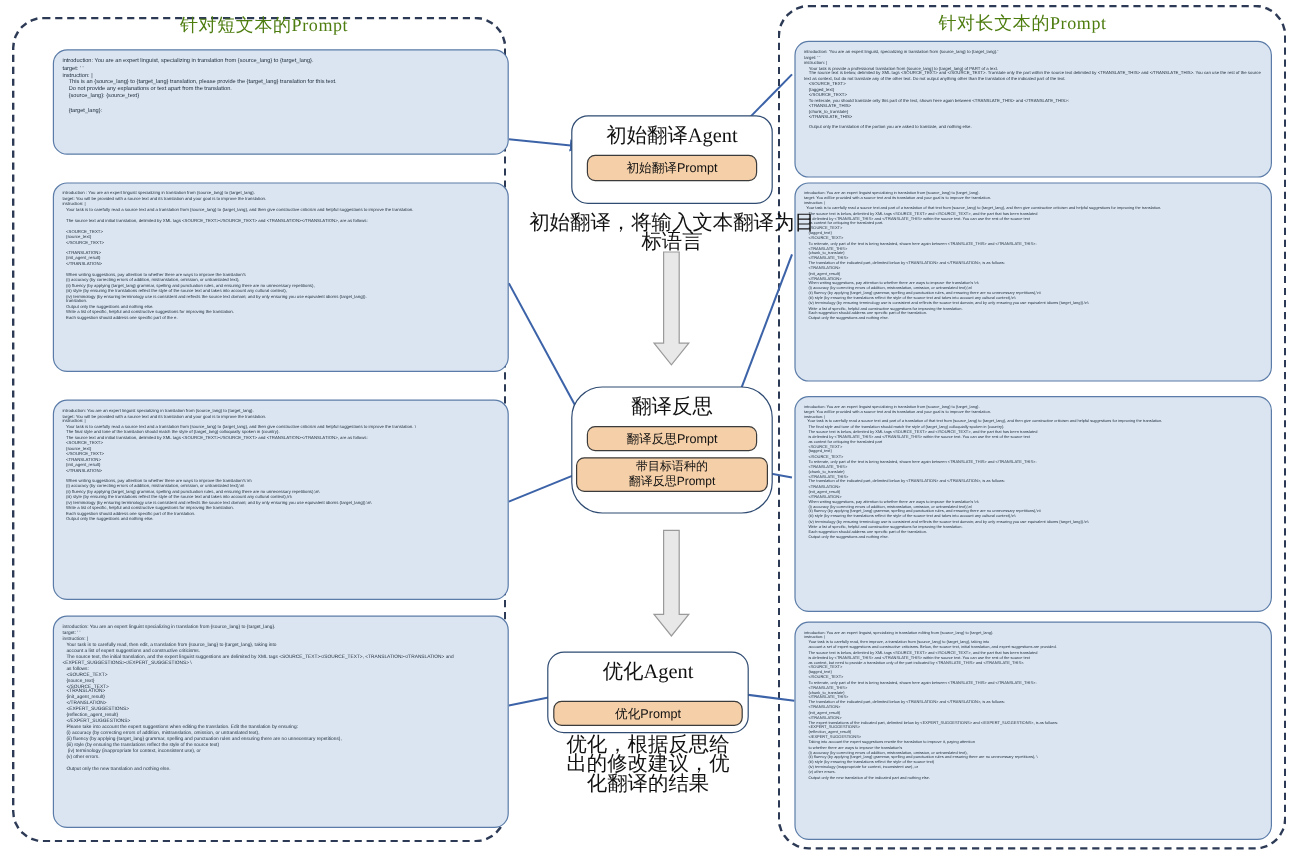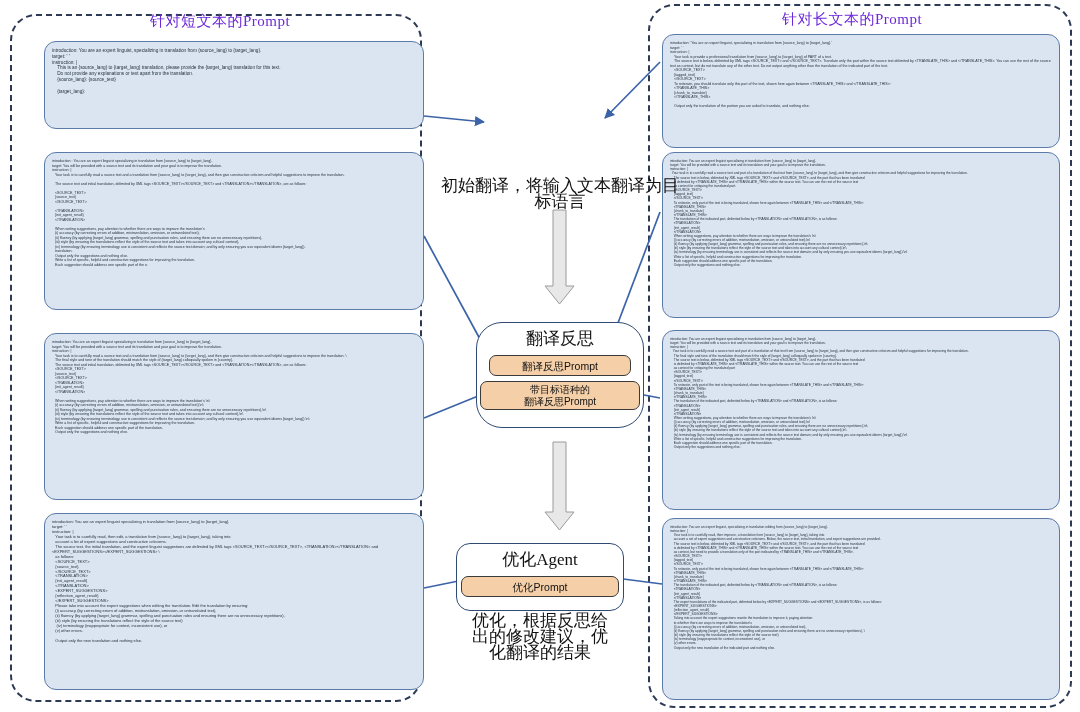--- a/index.html
+++ b/index.html
@@ -9,21 +9,21 @@
   }
   #stage{position:relative;width:1080px;height:712px;}
 
   
   .group{
     position:absolute;border:2px dashed #2d3a55;border-radius:26px;
     box-sizing:border-box;background:transparent;
   }
   .group-title{
     position:absolute;font-family:"Liberation Serif", serif;
-    font-size:15px;color:#6d28d9;white-space:nowrap;letter-spacing:.5px;
+    font-size:15px;color:#4d7c0f;white-space:nowrap;letter-spacing:.5px;
   }
 
   
   .card{
     position:absolute;box-sizing:border-box;
     background:#dbe5f1;border:1px solid #5b7ca8;border-radius:12px;
     padding:6px 7px 5px 7px;overflow:hidden;
   }
   .card-txt{
     font-family:"Liberation Sans", sans-serif;
@@ -283,28 +283,32 @@
     Taking into account the expert suggestions rewrite the translation to improve it, paying attention
     to whether there are ways to improve the translation's
     (i) accuracy (by correcting errors of addition, mistranslation, omission, or untranslated text),
     (ii) fluency (by applying {target_lang} grammar, spelling and punctuation rules and ensuring there are no unnecessary repetitions), \
     (iii) style (by ensuring the translations reflect the style of the source text)
     (iv) terminology (inappropriate for context, inconsistent use), or
     (v) other errors.
     Output only the new translation of the indicated part and nothing else.</span>
   </div>
 
+  <div class="agent" style="left:476px;top:96px;width:168px;height:74px;">
+    <div class="agent-title">初始翻译Agent</div>
+    <div class="pill" style="width:142px;height:22px;">初始翻译Prompt</div>
+  </div>
   <div class="caption" style="left:440px;top:178px;width:240px;">初始翻译，将输入文本翻译为目标语言</div>
 
   <div class="agent" style="left:476px;top:322px;width:168px;height:106px;border-radius:26px;">
     <div class="agent-title">翻译反思</div>
     <div class="pill" style="width:142px;height:21px;">翻译反思Prompt</div>
     <div class="pill" style="width:160px;height:29px;white-space:pre-line;font-size:10px;line-height:12px;">带目标语种的
 翻译反思Prompt</div>
   </div>
 
-  <div class="agent" style="left:456px;top:543px;width:168px;height:68px;">
+  <div class="agent" style="left:456px;top:543px;width:168px;height:68px;justify-content:space-between;">
     <div class="agent-title">优化Agent</div>
     <div class="pill" style="width:158px;height:21px;">优化Prompt</div>
   </div>
   <div class="caption" style="left:466px;top:613px;width:148px;">优化，根据反思给出的修改建议，优化翻译的结果</div>
 
 </div>
 
 </body></html>

